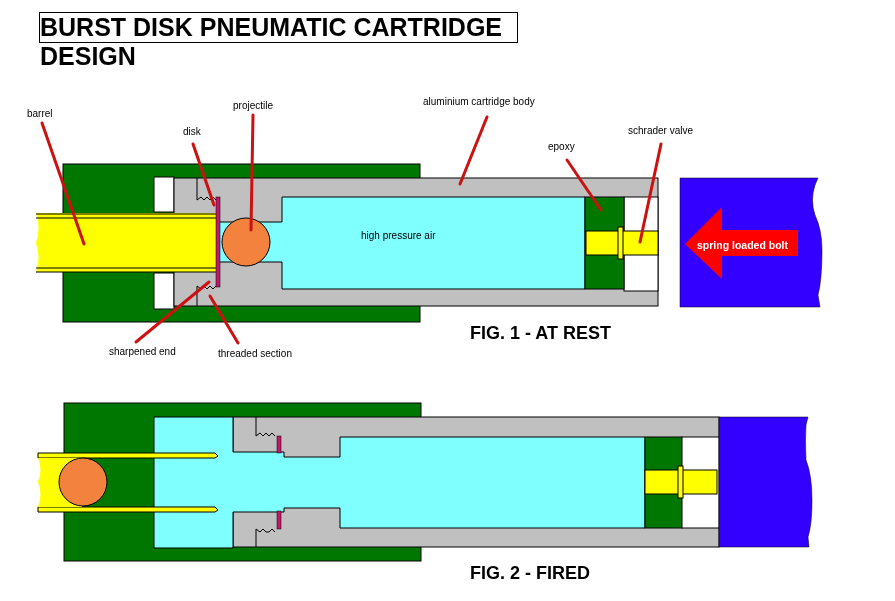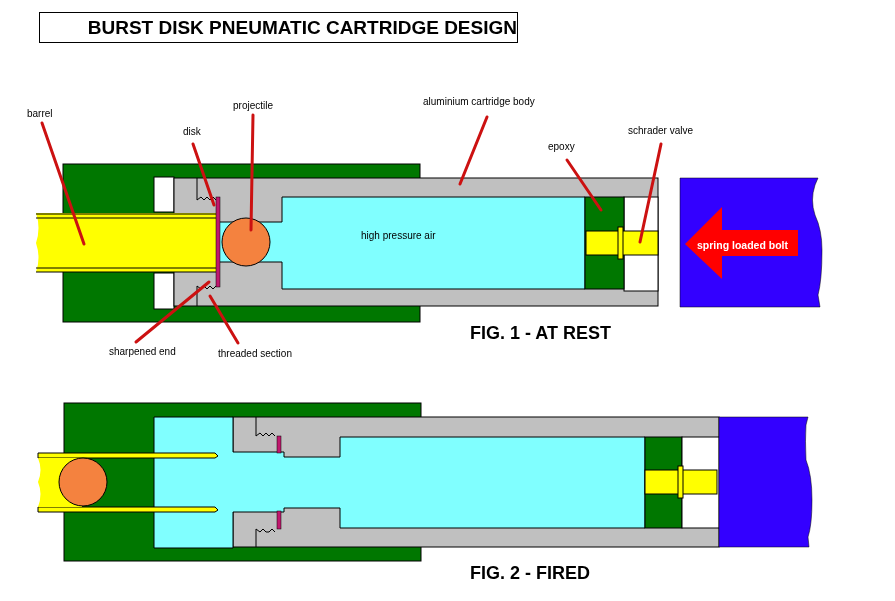--- a/index.html
+++ b/index.html
@@ -1,18 +1,18 @@
 <!DOCTYPE html>
 <html><head>
 <meta charset="utf-8">
 <style>
   html,body{margin:0;padding:0;background:#fff;}
   body{width:895px;height:601px;position:relative;overflow:hidden;font-family:"Liberation Sans",sans-serif;}
   #title-box{position:absolute;left:39px;top:12px;width:479px;height:31px;border:1px solid #000;box-sizing:border-box;
-    font-weight:bold;font-size:19px;line-height:29px;text-align:right;color:#000;}
+    font-weight:bold;font-size:25px;line-height:29px;text-align:left;color:#000;}
   svg{position:absolute;left:0;top:0;}
   .lbl{font-family:"Liberation Sans",sans-serif;font-size:10px;fill:#000;}
   .fig{font-family:"Liberation Sans",sans-serif;font-size:18px;font-weight:bold;fill:#000;}
 </style>
 </head>
 <body>
 
 <div id="title-box">BURST DISK PNEUMATIC CARTRIDGE DESIGN</div>
 
 <svg width="895" height="601" viewBox="0 0 895 601">

